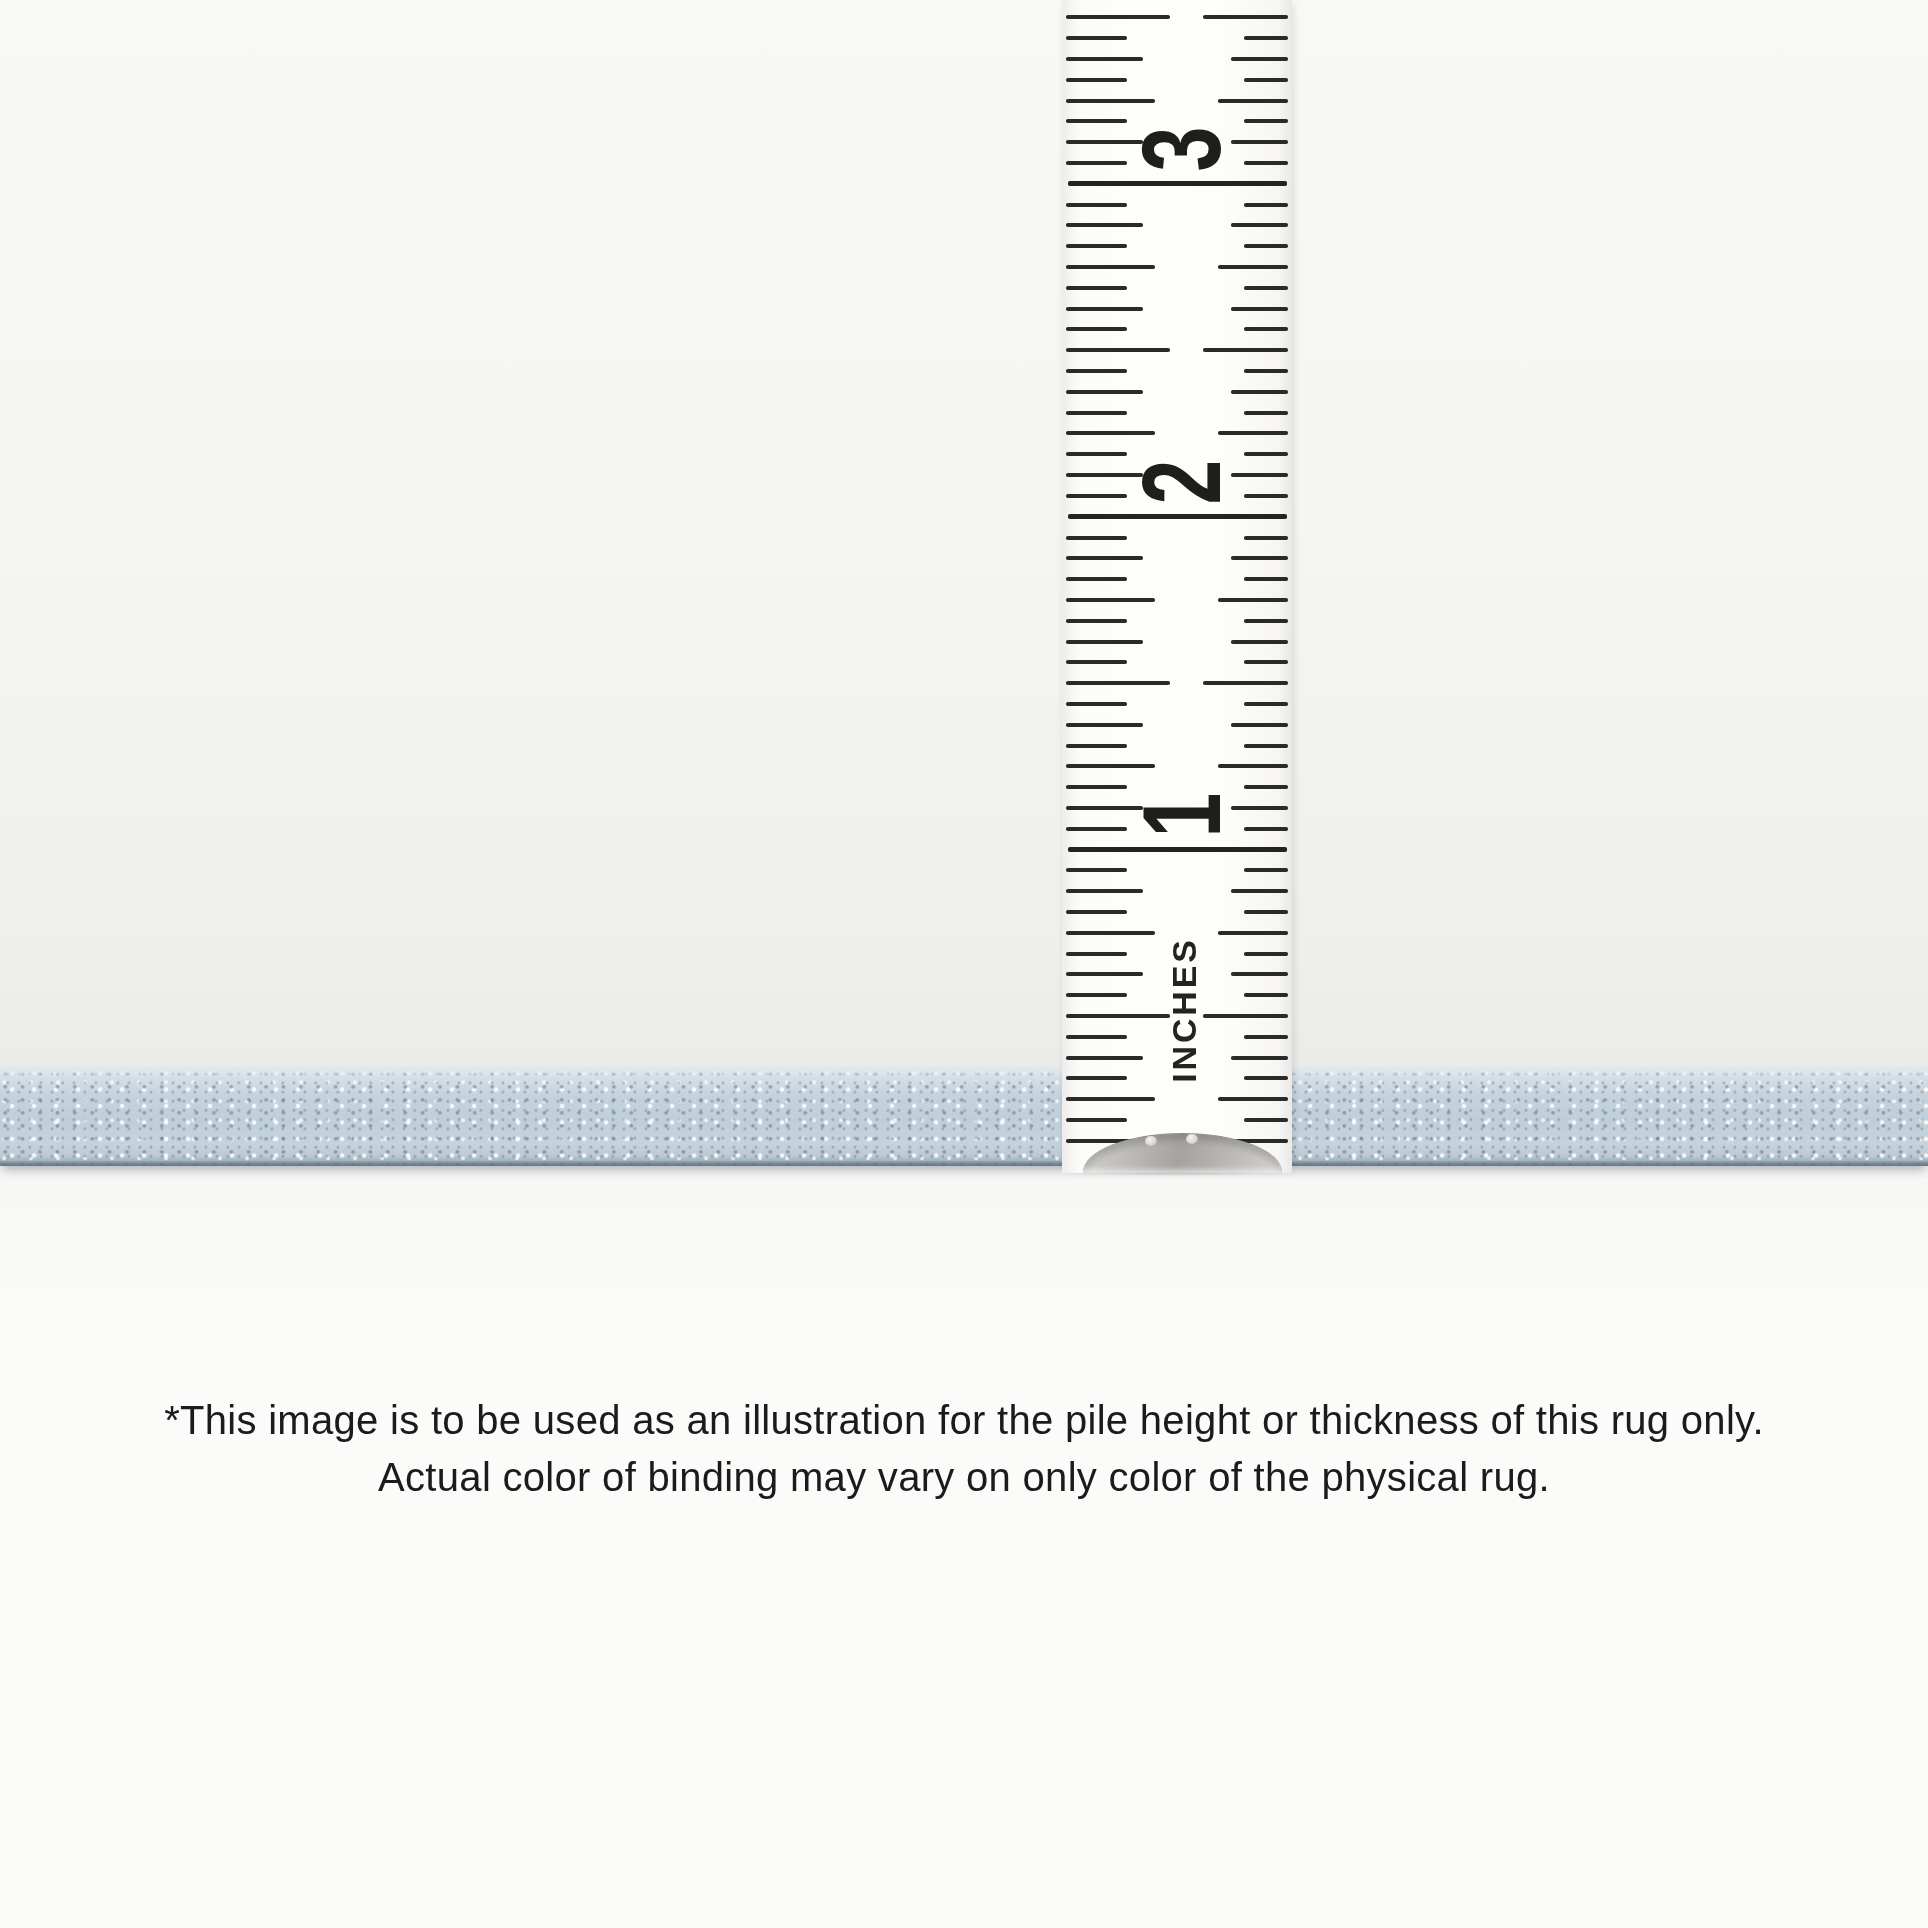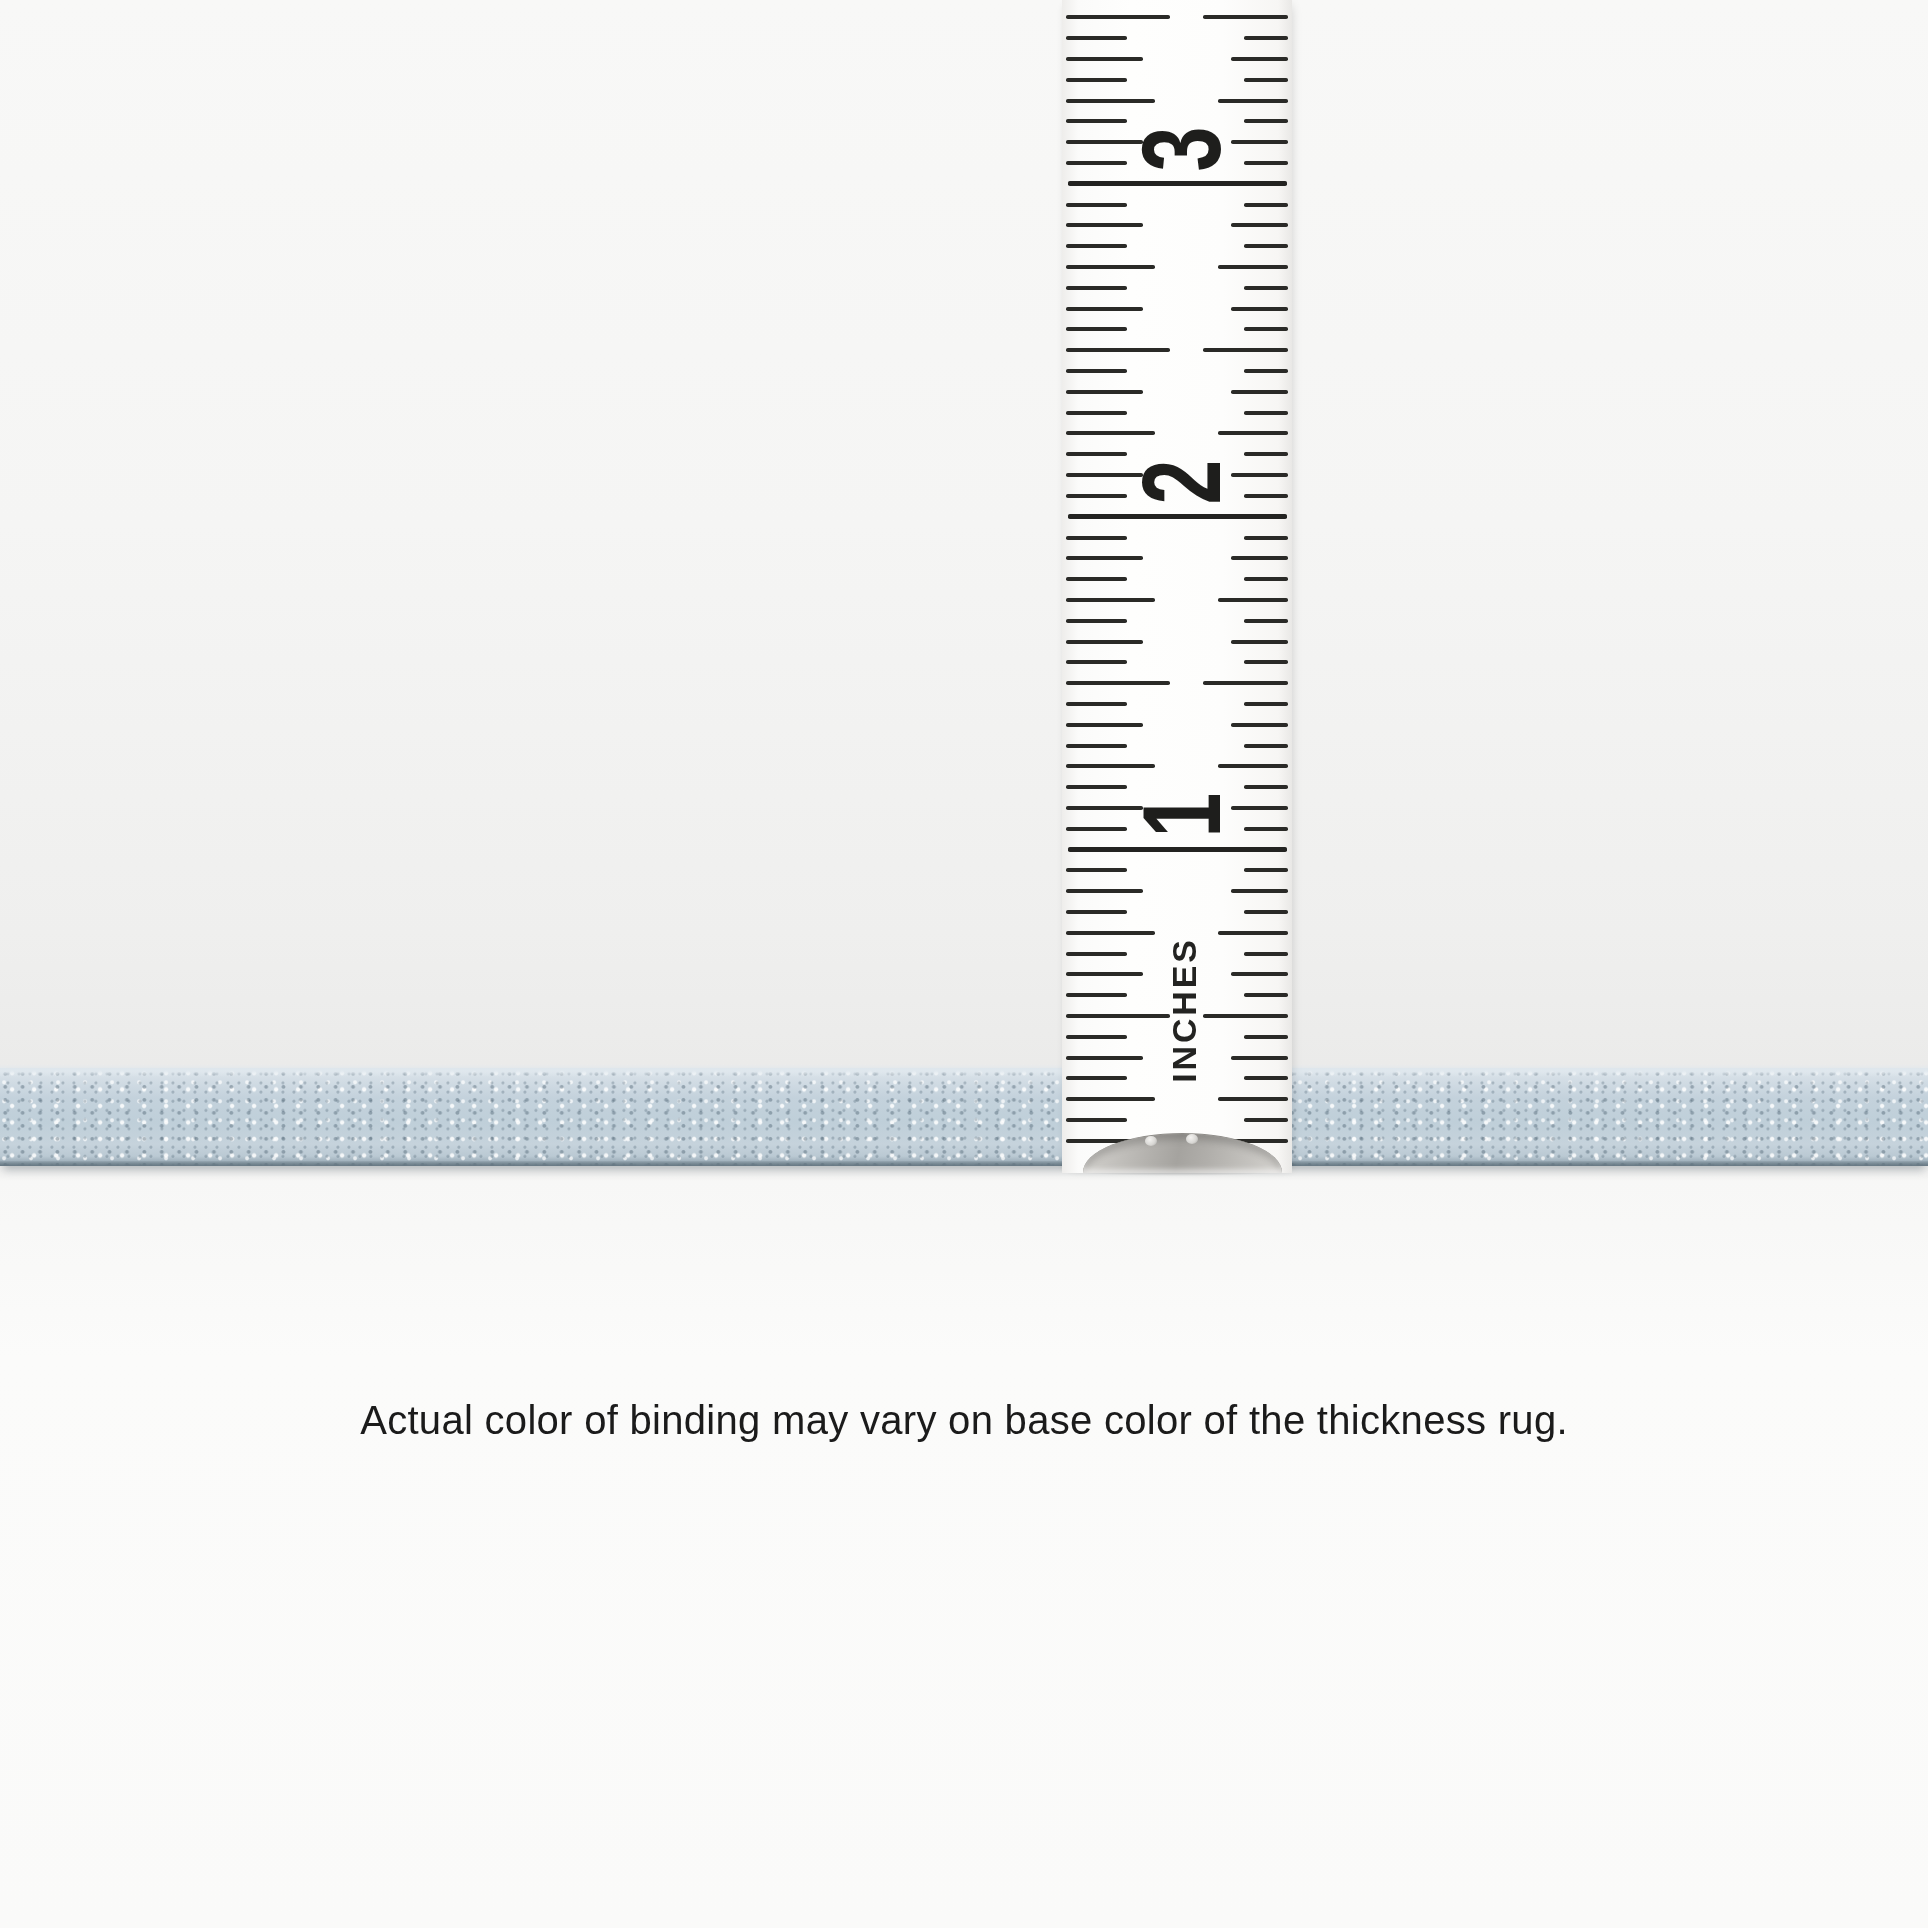--- a/index.html
+++ b/index.html
@@ -209,17 +209,18 @@
         <div class="ruler-number" style="top: 149px;">3</div>
       </div>
     <div class="inches-label">INCHES</div>
     <div class="metal-tip">
       <span class="rivet r1"></span>
       <span class="rivet r2"></span>
     </div>
   </div>
 
   <div class="disclaimer">
-    <div>Actual color of binding may vary on base color of the thickness rug.</div>
+    <div>*This image is to be used as an illustration for the pile height or thickness of this rug only.</div>
+    <div>Actual color of binding may vary on only color of the physical rug.</div>
   </div>
 
 </div>
 
 
 </body></html>

